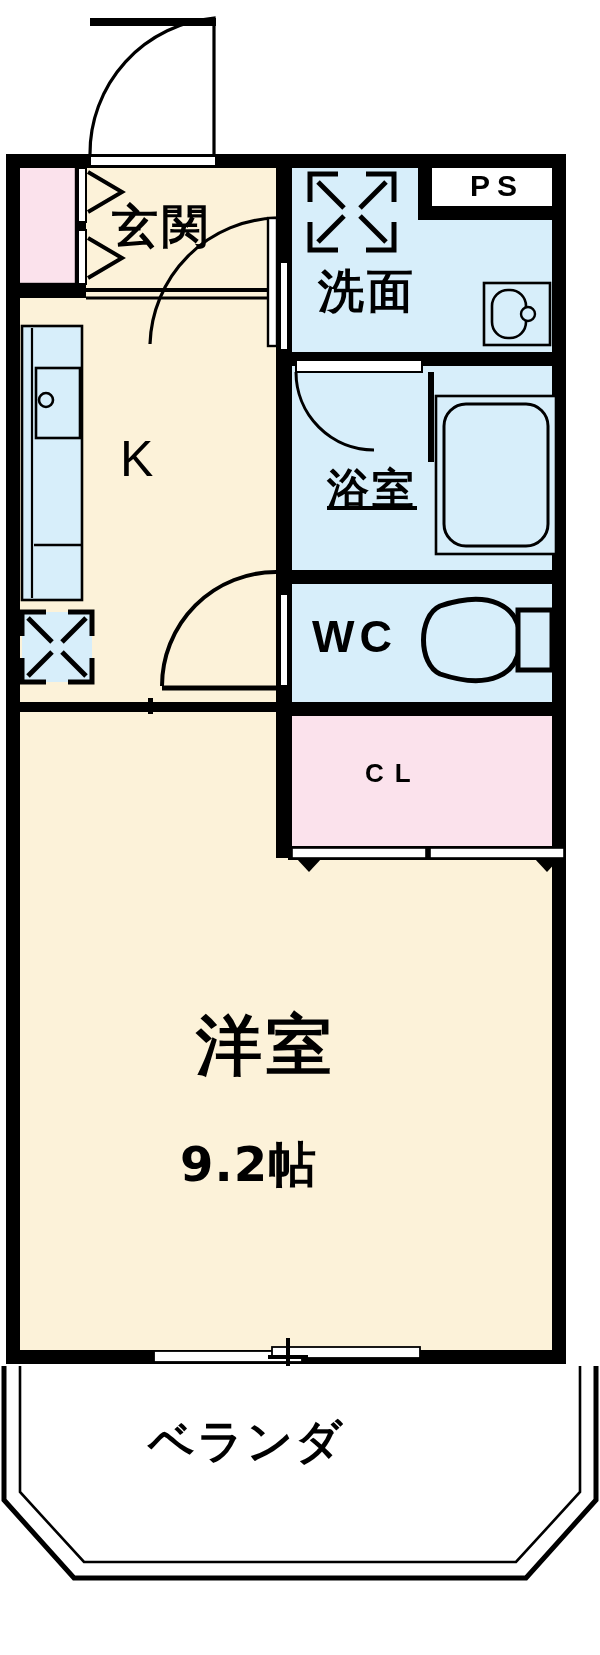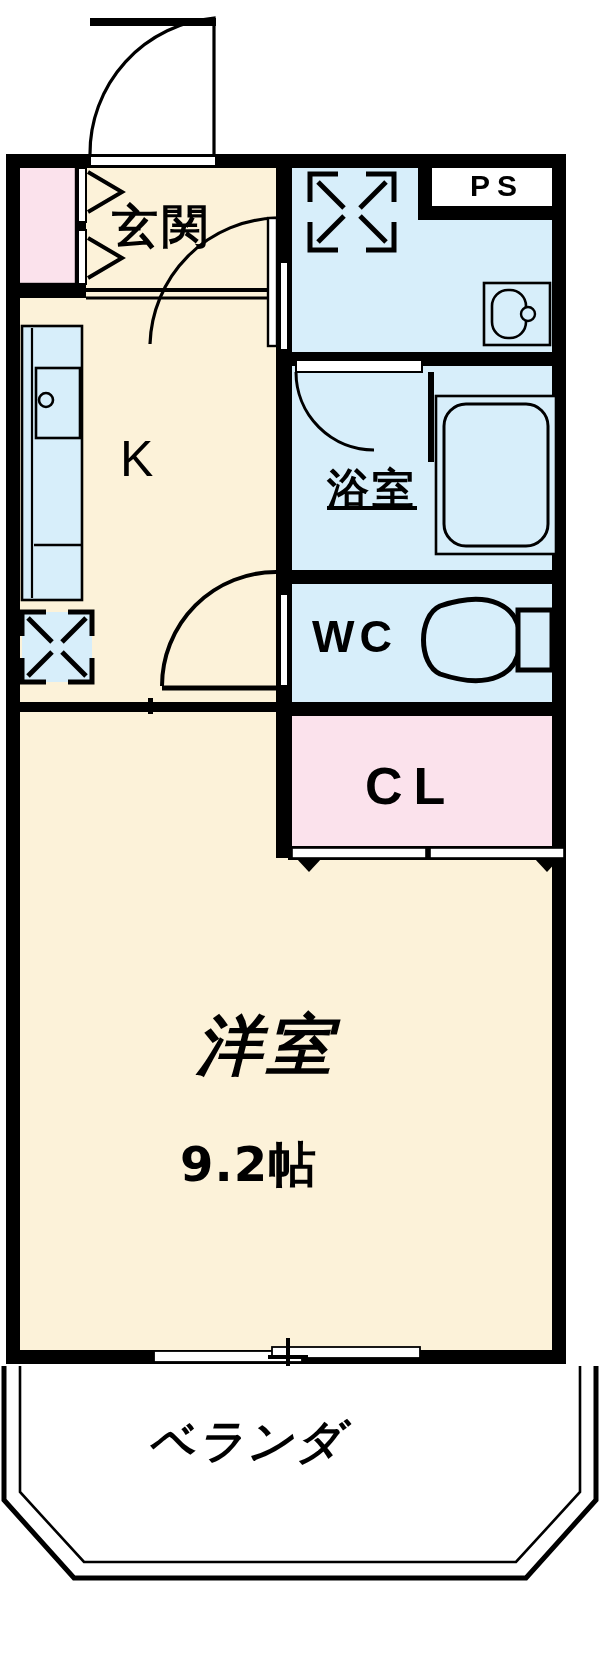--- a/index.html
+++ b/index.html
@@ -41,24 +41,24 @@
   .latin {
     font-family: "Liberation Sans", "DejaVu Sans", sans-serif;
     font-weight: 700;
   }
   .lbl-genkan   { left: 112px; top: 203px; font-size: 46px; letter-spacing: 4px; }
   .lbl-k        { left: 120px; top: 434px; font-size: 50px; font-weight: 400; }
   .lbl-senmen   { left: 318px; top: 268px; font-size: 46px; letter-spacing: 3px; }
   .lbl-ps       { left: 470px; top: 171px; font-size: 30px; letter-spacing: 7px; }
   .lbl-yokushitsu { left: 327px; top: 468px; font-size: 42px; letter-spacing: 3px; text-decoration: underline; }
   .lbl-wc       { left: 312px; top: 614px; font-size: 45px; letter-spacing: 5px; }
-  .lbl-cl       { left: 365px; top: 760px; font-size: 52px; letter-spacing: 11px; }
-  .lbl-yoshitsu { left: 196px; top: 1013px; font-size: 66px; letter-spacing: 4px; font-style: italic; }
+  .lbl-cl       { left: 365px; top: 760px; font-size: 26px; letter-spacing: 11px; }
+  .lbl-yoshitsu { left: 196px; top: 1013px; font-size: 66px; letter-spacing: 4px; }
   .lbl-jou      { left: 180px; top: 1140px; font-size: 48px; letter-spacing: 1px; }
-  .lbl-veranda  { left: 148px; top: 1418px; font-size: 46px; letter-spacing: 2px; font-style: italic; }
+  .lbl-veranda  { left: 148px; top: 1418px; font-size: 46px; letter-spacing: 2px; }
 </style>
 </head>
 <body>
 
 <div id="plan-root">
 
   <svg id="plan-svg" viewBox="0 0 600 1655">
 
     <g>
 
@@ -223,20 +223,21 @@
 
     <g>
       <path d="M 4 1366 L 4 1500 L 74 1578 L 526 1578 L 596 1500 L 596 1366" fill="#FFFFFF" stroke="#000000" stroke-width="5"></path>
       <path d="M 20 1366 L 20 1492 L 84 1562 L 516 1562 L 580 1492 L 580 1366" fill="none" stroke="#000000" stroke-width="2.6"></path>
     </g>
 
   </svg>
 
   <div class="room-label jp lbl-genkan">玄関</div>
   <div class="room-label latin lbl-k">K</div>
+  <div class="room-label jp lbl-senmen">洗面</div>
   <div class="room-label latin lbl-ps">PS</div>
   <div class="room-label jp lbl-yokushitsu">浴室</div>
   <div class="room-label latin lbl-wc">WC</div>
   <div class="room-label latin lbl-cl">CL</div>
   <div class="room-label jp lbl-yoshitsu">洋室</div>
   <div class="room-label jp lbl-jou">9.2帖</div>
   <div class="room-label jp lbl-veranda">ベランダ</div>
 
 </div>
 

